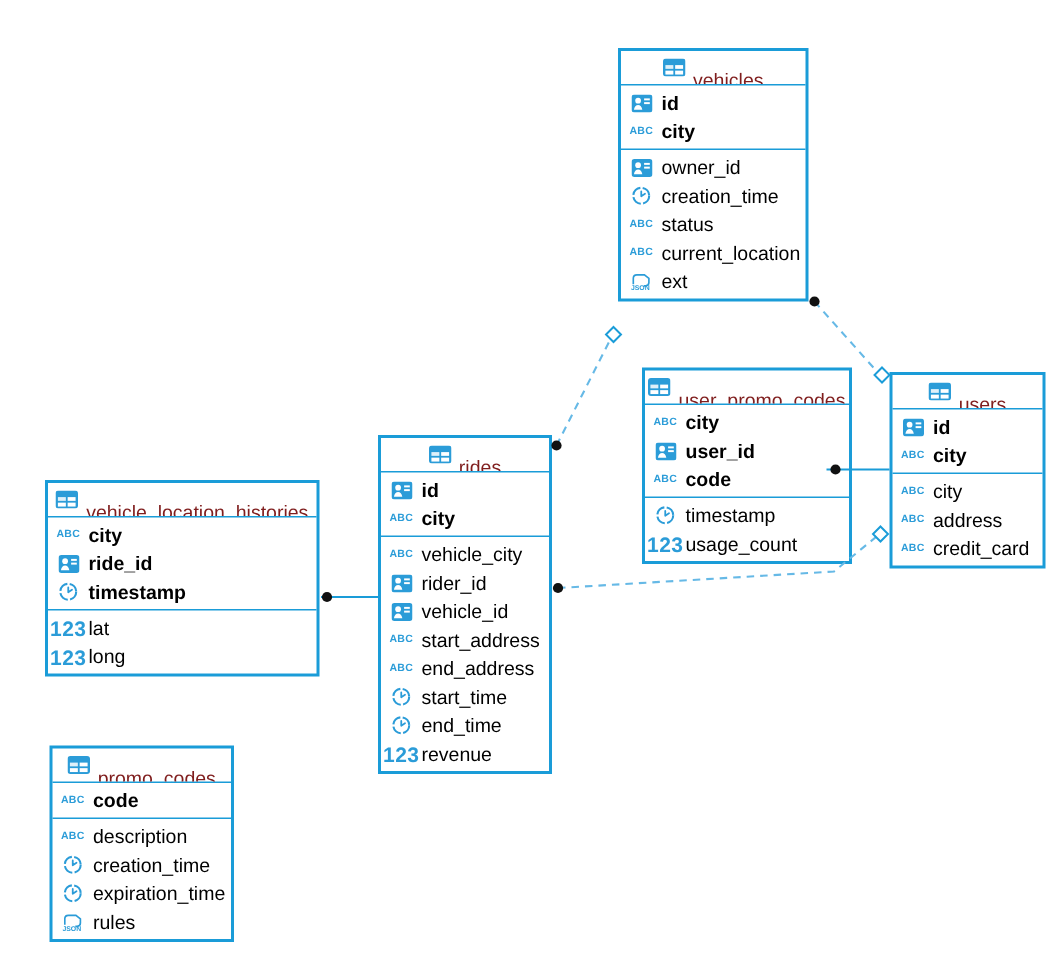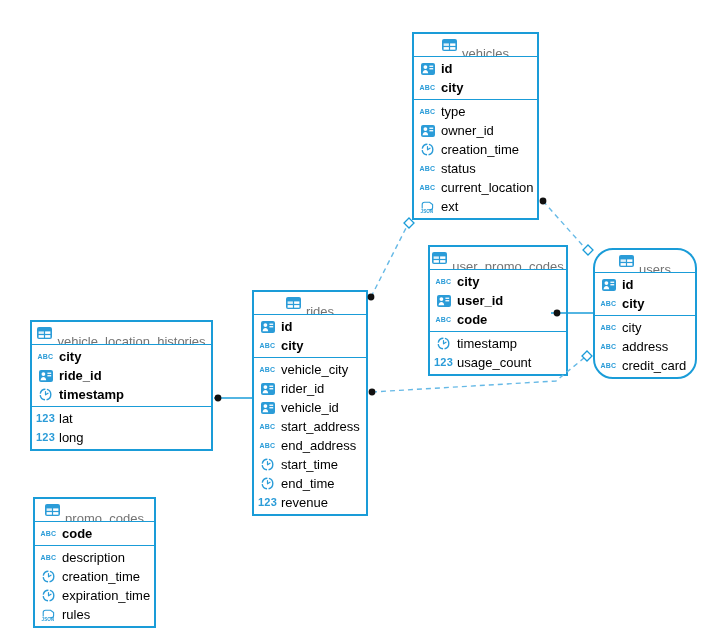--- a/index.html
+++ b/index.html
@@ -8,32 +8,32 @@
     font-family:"Liberation Sans", sans-serif; overflow:hidden;
   }
   .er-table {
     position:absolute; background:#ffffff; box-sizing:border-box;
     border:2px solid #1a9cd8; color:#000; font-size:13px;
   }
   .er-thead {
     height:22px; display:flex; align-items:center; justify-content:center;
     gap:5px; border-bottom:1px solid #1a9cd8; overflow:hidden;
   }
-  .er-tname { color:#737373; white-space:nowrap;margin-top:17px; }
+  .er-tname { color:#7f1d1d; white-space:nowrap;margin-top:17px; }
   .er-section { padding:2px 0; }
   .er-section.keys { border-bottom:1px solid #1a9cd8; }
   .er-row {
     height:19px; display:flex; align-items:center; gap:5px;
     padding:0 5px; white-space:nowrap; overflow:hidden;text-align:center;
   }
   .er-row.key .er-label { font-weight:bold; }
   .ic { flex:0 0 17px; width:17px; display:flex; align-items:center; justify-content:center; }
   .ic-text { color:#2b9cd8; font-weight:bold; line-height:1; }
   .ic-abc { font-size:7px; letter-spacing:0.2px; }
-  .ic-123 { font-size:11px; letter-spacing:0.3px; }
+  .ic-123 { font-size:14px; letter-spacing:0.3px; }
   svg.relations { position:absolute; left:0; top:0; pointer-events:none; }
   svg.relations [data-interactable="true"] { pointer-events:visibleStroke; }
 </style>
 </head>
 <body>
 
 <div id="canvas" data-interactable="false">
   <div id="tables-layer" data-interactable="false">
       <div class="er-table" data-interactable="true" style="left: 412px; top: 32px; width: 127px;">
         <div class="er-thead" data-interactable="true">
@@ -64,26 +64,20 @@
           <div class="er-row key" data-interactable="true">
             <span class="ic" data-interactable="false">
               <span class="ic-text ic-abc">ABC</span>
             </span>
             <span class="er-label" data-interactable="false">city</span>
           </div>
         </div>
         <div class="er-section body" data-interactable="false">
           <div class="er-row" data-interactable="true">
             <span class="ic" data-interactable="false">
-              <span class="ic-text ic-abc">ABC</span>
-            </span>
-            <span class="er-label" data-interactable="false">type</span>
-          </div>
-          <div class="er-row" data-interactable="true">
-            <span class="ic" data-interactable="false">
               <svg width="14" height="12" viewBox="0 0 14 12">
                 <rect width="14" height="12" rx="2" fill="#2b9cd8"></rect>
                 <circle cx="4.4" cy="4.1" r="1.9" fill="#fff"></circle>
                 <path d="M1.6 10.2c.3-2.2 1.4-3.2 2.8-3.2s2.5 1 2.8 3.2z" fill="#fff"></path>
                 <rect x="8.4" y="2.6" width="3.8" height="1.3" fill="#fff"></rect>
                 <rect x="8.4" y="5.1" width="3.8" height="1.3" fill="#fff"></rect>
               </svg>
             </span>
             <span class="er-label" data-interactable="false">owner_id</span>
           </div>
@@ -169,21 +163,21 @@
             <span class="er-label" data-interactable="false">timestamp</span>
           </div>
           <div class="er-row" data-interactable="true">
             <span class="ic" data-interactable="false">
               <span class="ic-text ic-123">123</span>
             </span>
             <span class="er-label" data-interactable="false">usage_count</span>
           </div>
         </div>
       </div>
-      <div class="er-table" data-interactable="true" style="left: 593px; top: 248px; width: 104px; border-radius: 20px;">
+      <div class="er-table" data-interactable="true" style="left: 593px; top: 248px; width: 104px;">
         <div class="er-thead" data-interactable="true">
           <span class="ic" data-interactable="false" style="flex-basis: 15px;">
             <svg width="15" height="12" viewBox="0 0 15 12">
               <rect width="15" height="12" rx="2" fill="#2b9cd8"></rect>
               <rect x="1.6" y="4.4" width="5.3" height="2.5" fill="#fff" opacity="0.85"></rect>
               <rect x="8.1" y="4.4" width="5.3" height="2.5" fill="#fff"></rect>
               <rect x="1.6" y="8.1" width="5.3" height="2.6" fill="#fff"></rect>
               <rect x="8.1" y="8.1" width="5.3" height="2.6" fill="#fff"></rect>
             </svg>
           </span>

